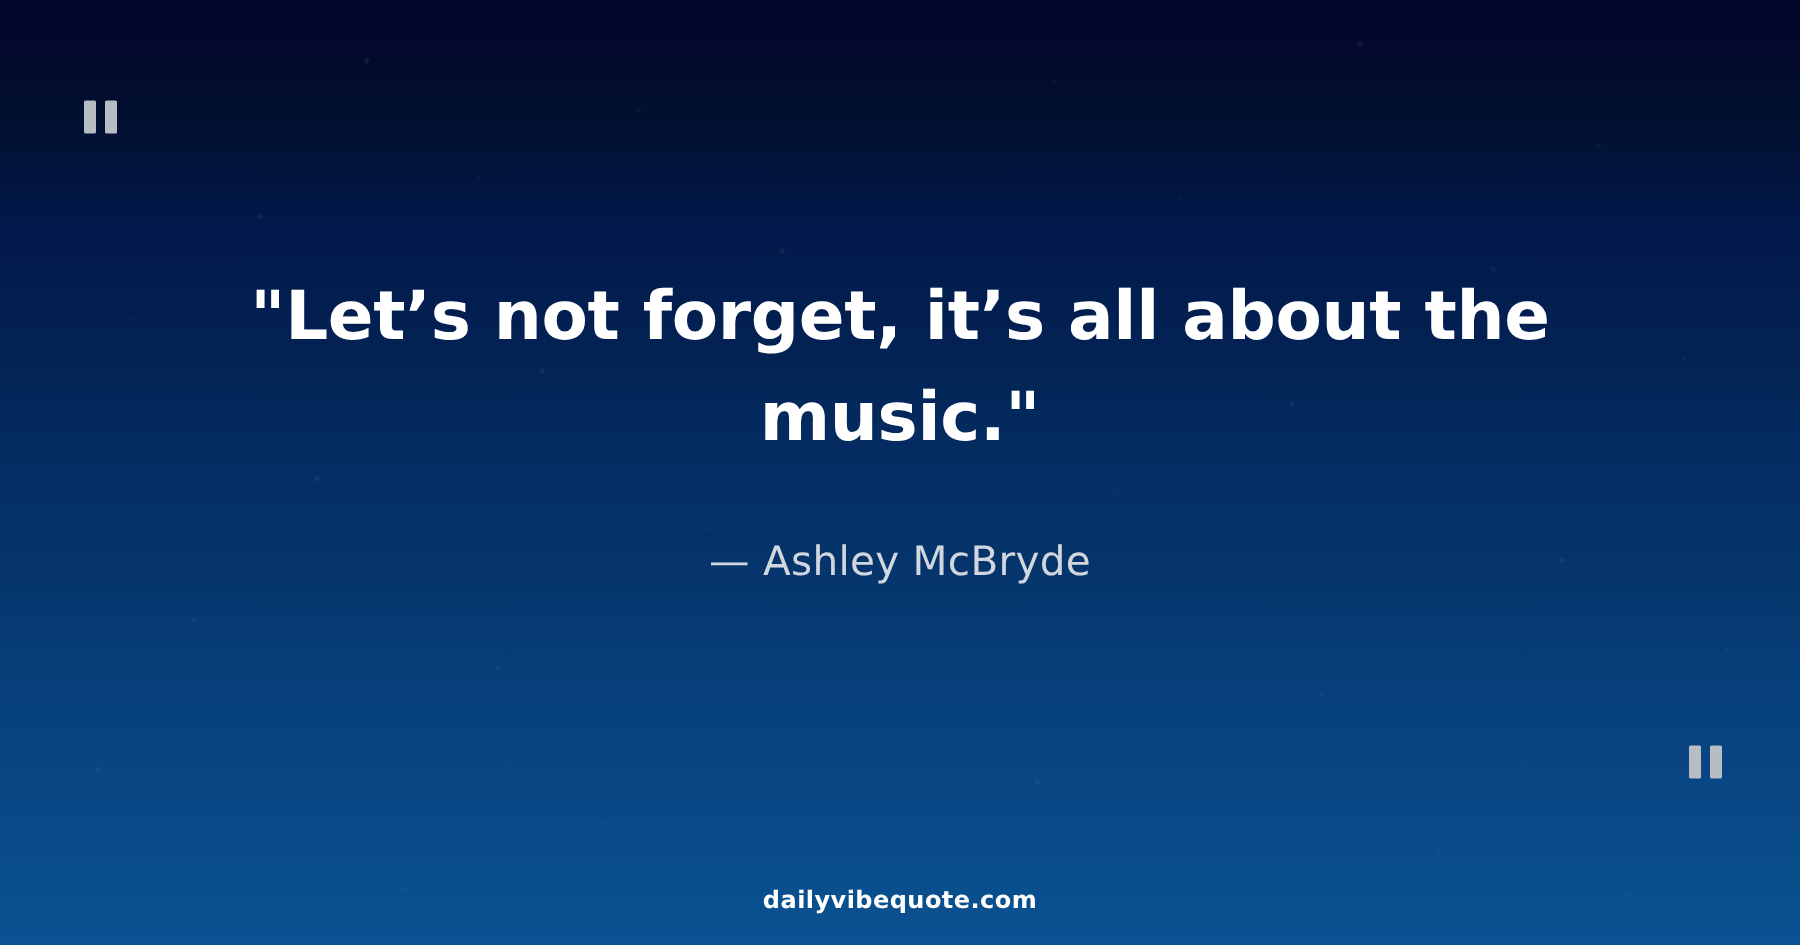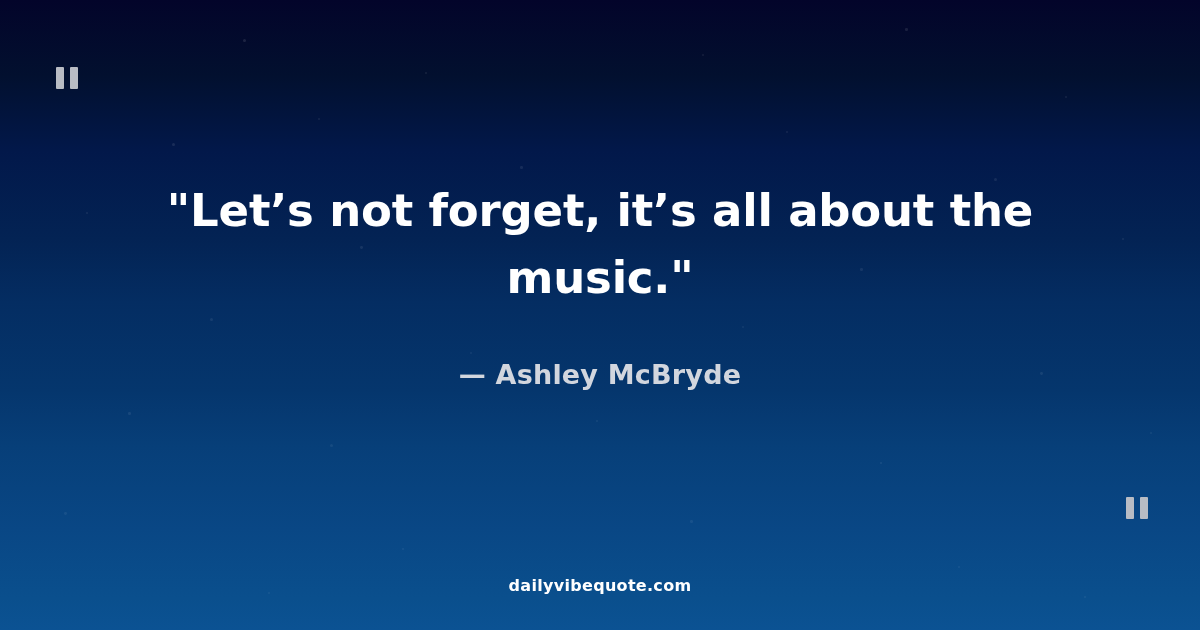--- a/index.html
+++ b/index.html
@@ -78,29 +78,29 @@
     font-size: 45px;
     font-weight: 700;
     line-height: 1.48;
     letter-spacing: -0.2px;
   }
 
   .attribution {
     margin-top: 48px;
     color: #d2d6de;
     font-size: 27px;
-    font-weight: 700;
+    font-weight: 400;
     letter-spacing: 0.2px;
   }
 
   .footer {
     position: absolute;
     left: 0;
     right: 0;
-    top: 576px;
+    top: 590px;
     text-align: center;
     color: #ffffff;
     font-size: 16px;
     font-weight: 700;
     letter-spacing: 0.3px;
   }
 </style>
 </head>
 <body>
 

